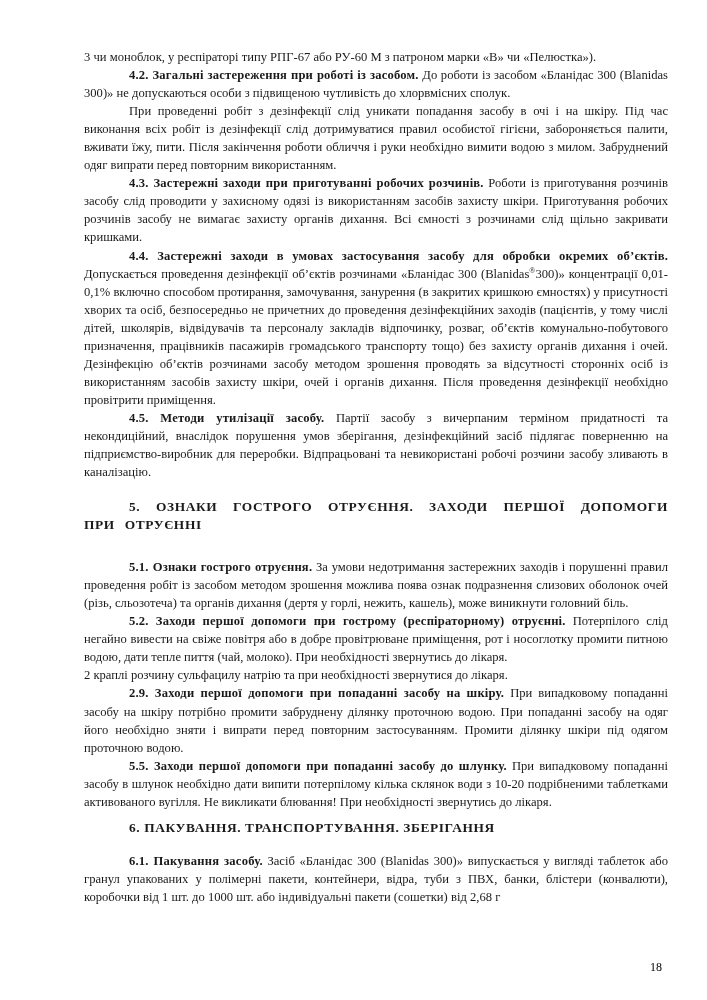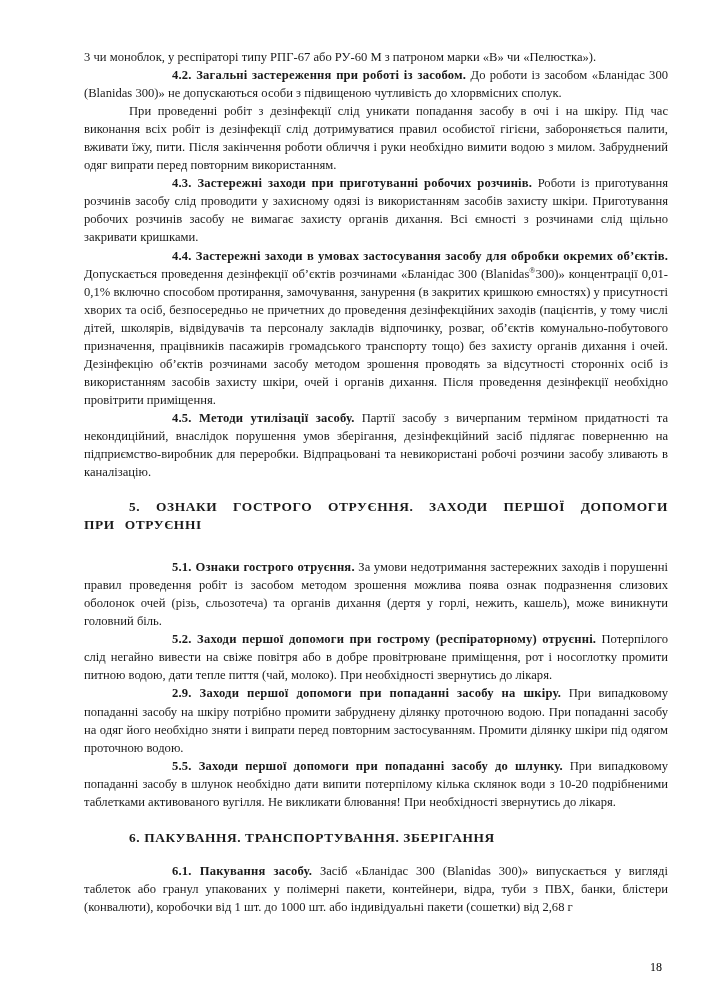--- a/index.html
+++ b/index.html
@@ -27,33 +27,32 @@
     .p {
       margin: 0;
       text-indent: 0;
     }
     .p.indent {
       text-indent: 45px;
     }
     .b {
       font-weight: bold;
       letter-spacing: 0.2px;
-      margin-left: 43px;
     }
     .h {
       margin: 0;
       font-weight: bold;
       font-size: 13.4px;
       line-height: 18px;
       text-align: justify;
       text-indent: 45px;
       letter-spacing: 0.6px;
     }
     .h5 { margin-top: 17px; margin-bottom: 24px; word-spacing: 6px; }
-    .h6 { margin-top: 18px; margin-bottom: 15px; text-indent: 45px; }
+    .h6 { margin-top: 8px; margin-bottom: 15px; text-indent: 45px; }
     .sup { font-size: 8px; vertical-align: super; line-height: 0; }
     .tail-right {
       float: right;
     }
     .page-num {
       position: absolute;
       left: 650px;
       top: 960px;
       font-family: "Liberation Serif", "DejaVu Serif", serif;
       font-size: 12px;
@@ -92,20 +91,23 @@
   <h2 class="h h5">5. ОЗНАКИ ГОСТРОГО ОТРУЄННЯ. ЗАХОДИ ПЕРШОЇ ДОПОМОГИ ПРИ ОТРУЄННІ</h2>
 
   <p class="p indent">
     <span class="b">5.1. Ознаки гострого отруєння.</span><span> За умови недотримання застережних заходів і порушенні правил проведення робіт із засобом методом зрошення можлива поява ознак подразнення слизових оболонок очей (різь, сльозотеча) та органів дихання (дертя у горлі, нежить, кашель), може виникнути головний біль.</span>
   </p>
 
   <p class="p indent">
     <span class="b">5.2. Заходи першої допомоги при гострому (респіраторному) отруєнні.</span><span> Потерпілого слід негайно вивести на свіже повітря або в добре провітрюване приміщення, рот і носоглотку промити питною водою, дати тепле пиття (чай, молоко). При необхідності звернутись до лікаря.</span>
   </p>
 
+  <p class="p">
+    <span>2 краплі розчину сульфацилу натрію та при необхідності звернутися до лікаря.</span>
+  </p>
 
   <p class="p indent">
     <span class="b">2.9. Заходи першої допомоги при попаданні засобу на шкіру.</span><span> При випадковому попаданні засобу на шкіру потрібно промити забруднену ділянку проточною водою. При попаданні засобу на одяг його необхідно зняти і випрати перед повторним застосуванням. Промити ділянку шкіри під одягом проточною водою.</span>
   </p>
 
   <p class="p indent">
     <span class="b">5.5. Заходи першої допомоги при попаданні засобу до шлунку.</span><span> При випадковому попаданні засобу в шлунок необхідно дати випити потерпілому кілька склянок води з 10-20 подрібненими таблетками активованого вугілля. Не викликати блювання! При необхідності звернутись до лікаря.</span>
   </p>
 
   <h2 class="h h6">6. ПАКУВАННЯ. ТРАНСПОРТУВАННЯ. ЗБЕРІГАННЯ</h2>

